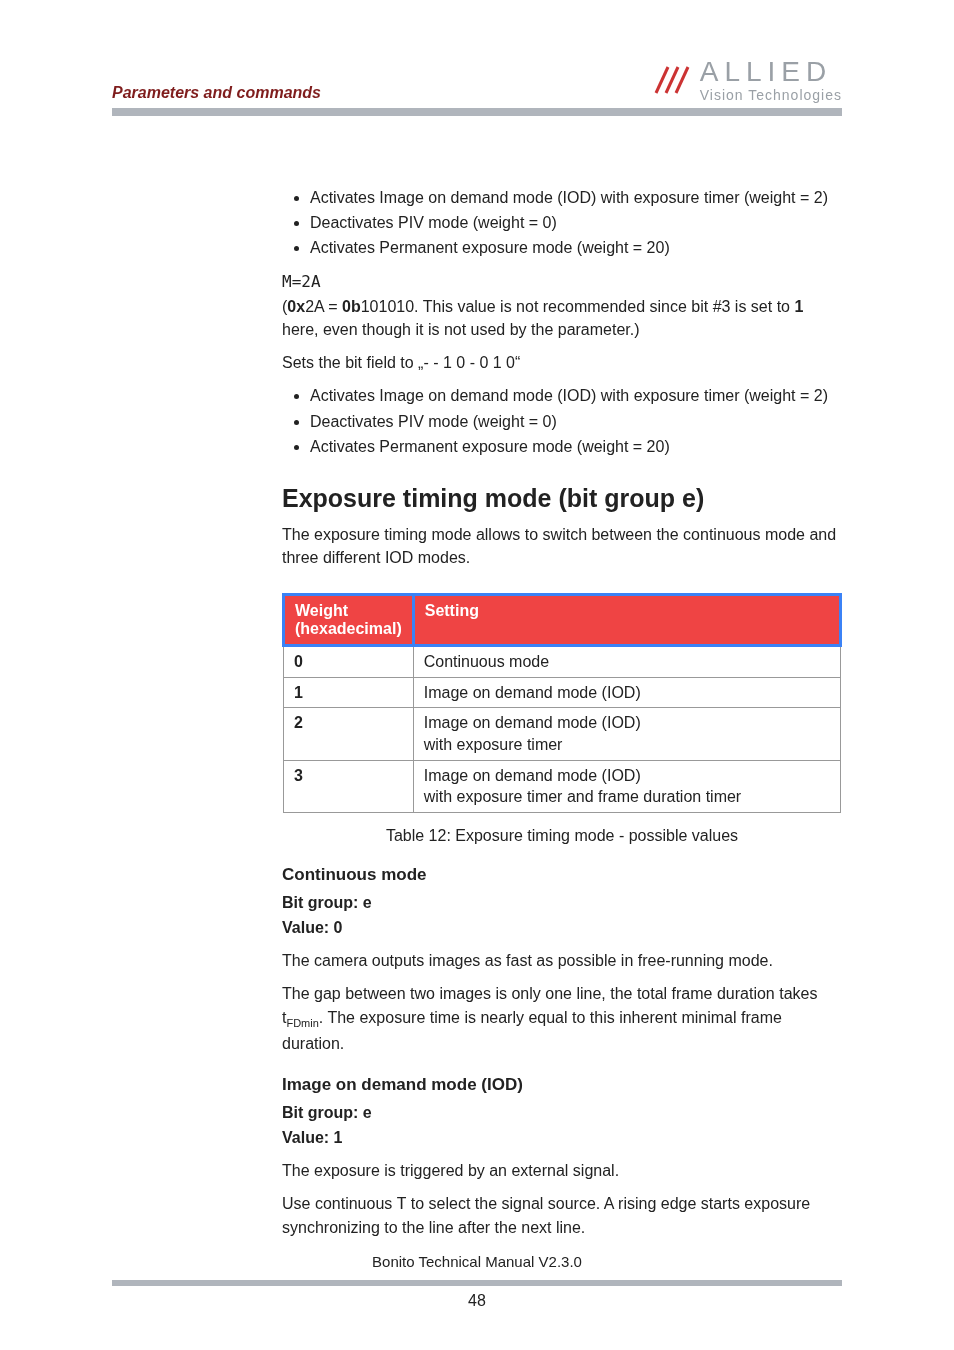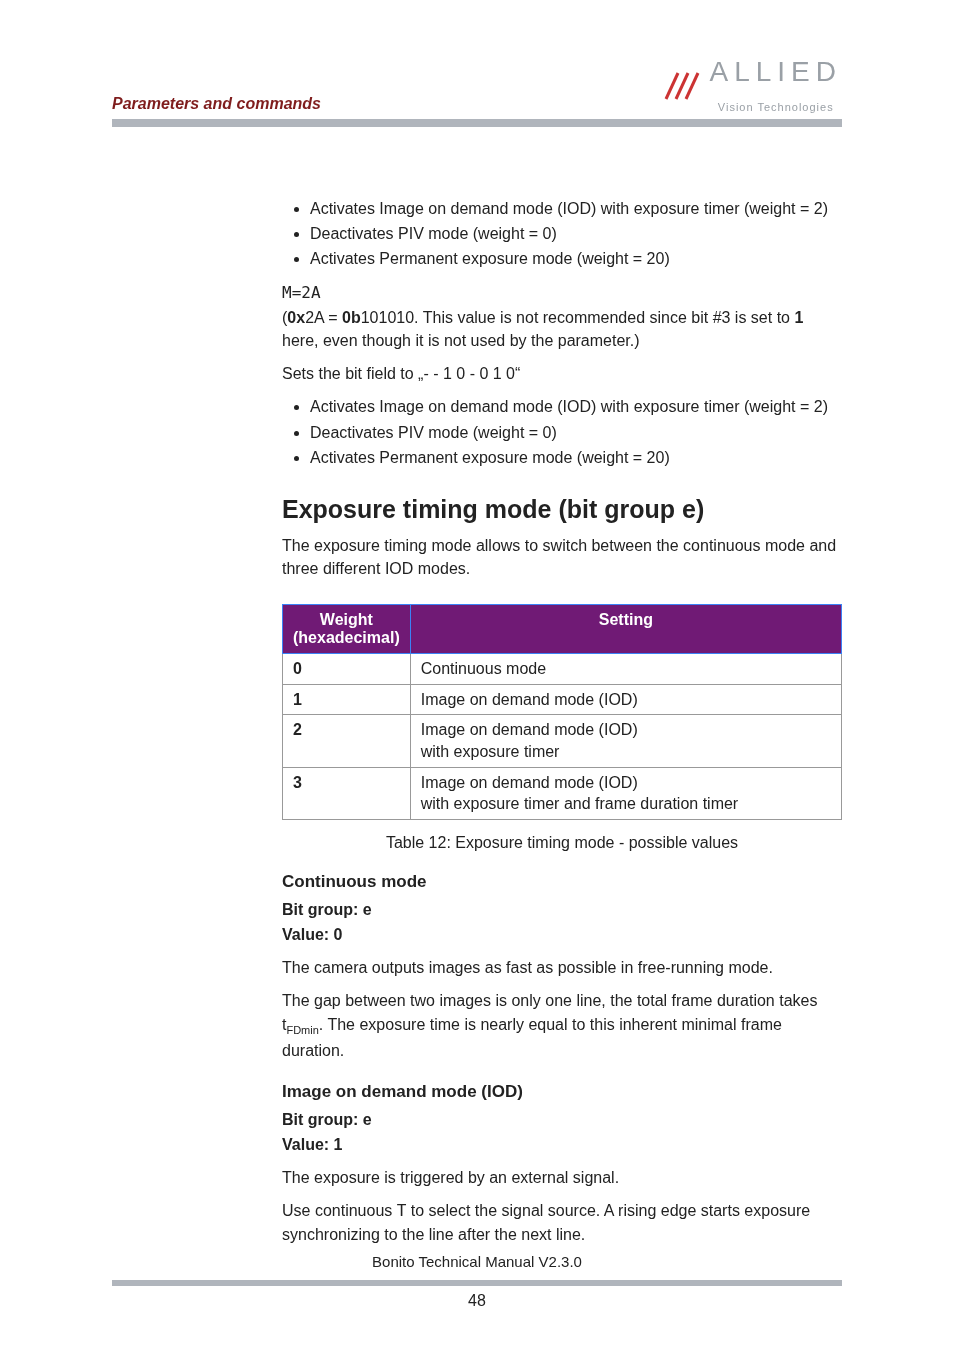--- a/index.html
+++ b/index.html
@@ -21,23 +21,23 @@
     justify-content: space-between;
     margin-bottom: 4px;
   }
   .section-label {
     font-style: italic;
     color: #7f1d1d;
     font-size: 16px;
     font-weight: 600;
   }
   .logo { display: flex; align-items: center; gap: 6px; }
-  .logo-text { display: flex; flex-direction: column; line-height: 1; align-items: center; }
+  .logo-text { display: flex; flex-direction: column; line-height: 1; }
   .logo-top { font-size: 28px; letter-spacing: 6px; color: #9aa0a6; font-weight: 300; }
-  .logo-sub { font-size: 11px; letter-spacing: 1px; color: #9aa0a6; margin-top: 16px; }
+  .logo-sub { font-size: 14px; letter-spacing: 1px; color: #9aa0a6; margin-top: 2px; }
   .header-rule {
     height: 8px;
     background: #b0b5bc;
     margin-top: 6px;
     margin-bottom: 70px;
   }
   .content { margin-left: 170px; }
   ul.bullets { margin: 0 0 10px 0; padding-left: 28px; }
   ul.bullets li { margin: 2px 0; font-size: 16px; line-height: 1.45; }
   .mono { font-family: "Consolas", "Menlo", monospace; font-weight: 400; }
@@ -54,27 +54,27 @@
     font-size: 17px;
     margin: 20px 0 6px 0;
   }
   .bold { font-weight: 700; }
   table.data {
     border-collapse: collapse;
     width: 100%;
     margin-top: 24px;
   }
   table.data th {
-    background: #701a75;
+    background: #ef4444;
     color: #fff;
-    text-align: center;
+    text-align: left;
     font-weight: 700;
     font-size: 16px;
     padding: 6px 10px;
-    border: 1px solid #3b82f6;
+    border: 3px solid #3b82f6;
     vertical-align: top;
   }
   table.data td {
     border: 1px solid #999;
     padding: 4px 10px;
     font-size: 16px;
     vertical-align: top;
     line-height: 1.35;
   }
   table.data td.k { font-weight: 700; width: 125px; }

